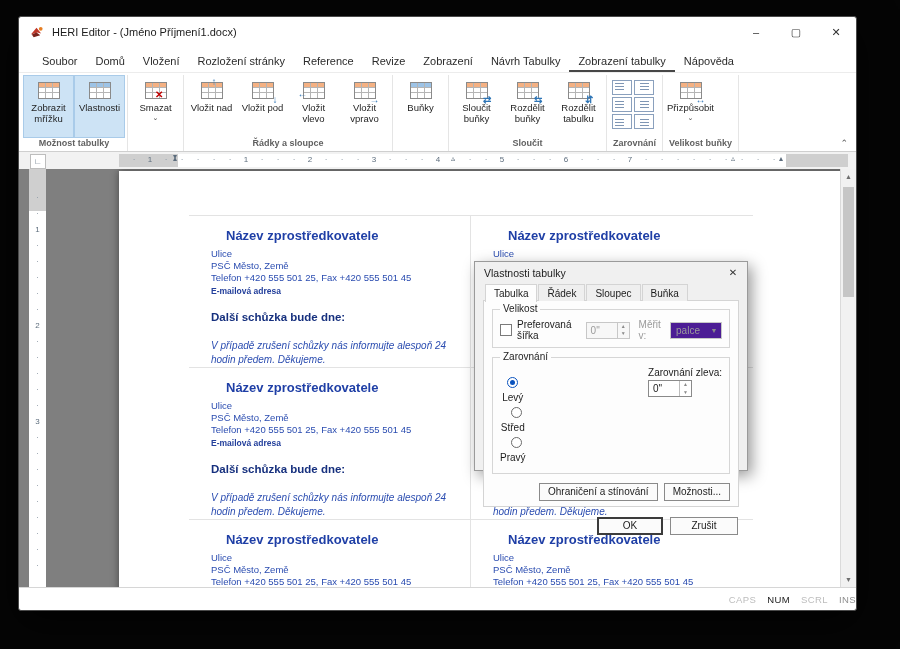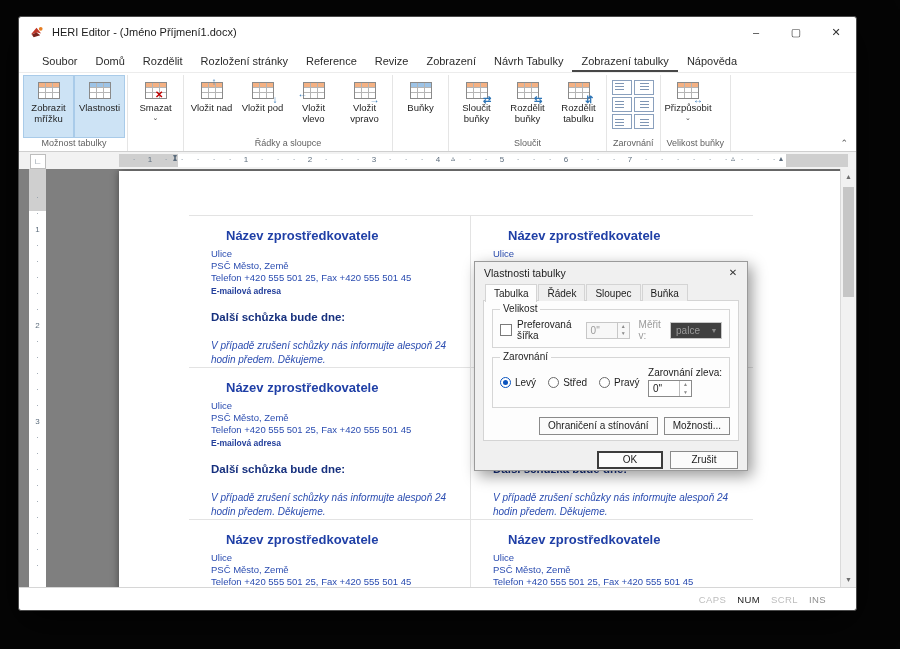--- a/index.html
+++ b/index.html
@@ -17,21 +17,21 @@
 
   
   .tabbar{flex:0 0 25px;display:flex;align-items:flex-end;padding-left:14px;font-size:11px;color:#2b2b2b;border-bottom:1px solid #ececec;}
   .tab{padding:4px 9px 5px;white-space:nowrap;}
   .tab.active{box-shadow:inset 0 -2px 0 #474747;}
 
   
   .ribbon{flex:0 0 76px;display:flex;align-items:stretch;padding:2px 2px 0 2px;border-bottom:1px solid #cfcfcf;position:relative;}
   .rgroup{display:flex;flex-direction:column;padding:0 2px;border-right:1px solid #e5e5e5;}
   .rgroup-buttons{flex:1;display:flex;align-items:stretch;}
-  .rgroup-label{flex:0 0 13px;font-size:9px;color:#616161;text-align:center;white-space:nowrap;padding:0 4px;}
+  .rgroup-label{flex:0 0 13px;font-size:9px;color:#616161;text-align:center;white-space:nowrap;padding:0 4px;font-weight:bold;}
   .rbtn{width:47px;display:flex;flex-direction:column;align-items:center;gap:2px;padding:5px 1px 1px;
         font-size:9.5px;color:#1f1f1f;text-align:center;line-height:1.12;border:1px solid transparent;}
   .rbtn.hl{background:#cde3f5;border-color:#a9cbe9;}
   .caret{font-size:7px;color:#444;line-height:.7;}
   .ticon{position:relative;width:24px;height:20px;display:block;flex:0 0 20px;}
   .tbl{position:absolute;left:1px;top:1px;width:20px;height:15px;border:1px solid #8a8a8a;background:
        linear-gradient(to right,transparent 0 6px,#b5b5b5 6px 7px,transparent 7px 13px,#b5b5b5 13px 14px,transparent 14px),
        linear-gradient(to bottom,#f4b183 0 4px,#b5b5b5 4px 5px,transparent 5px 9px,#b5b5b5 9px 10px,transparent 10px),#fff;}
   .tbl.blue{background:
        linear-gradient(to right,transparent 0 6px,#b5b5b5 6px 7px,transparent 7px 13px,#b5b5b5 13px 14px,transparent 14px),
@@ -94,38 +94,38 @@
   .grp{border:1px solid #d6d6d6;position:relative;padding:9px 7px 6px;margin-bottom:9px;}
   .grp-label{position:absolute;top:-7px;left:7px;background:#fdfdfd;padding:0 3px;font-size:10px;}
   .row{display:flex;align-items:center;gap:5px;}
   .chk{width:10px;height:10px;border:1px solid #7a7a7a;background:#fff;flex:0 0 10px;}
   .dis{color:#9b9b9b;}
   .spin{display:flex;align-items:stretch;border:1px solid #c7c7c7;background:#f7f7f7;height:17px;box-sizing:border-box;}
   .spin .val{width:26px;display:flex;align-items:center;padding-left:4px;font-size:10px;color:#9b9b9b;}
   .spin .arr{width:11px;border-left:1px solid #c7c7c7;display:flex;flex-direction:column;}
   .spin .arr span{flex:1;display:flex;align-items:center;justify-content:center;font-size:5px;color:#8a8a8a;line-height:1;}
   .spin.en{border-color:#8a8a8a;background:#fff;} .spin.en .val{color:#222;} .spin.en .arr{border-color:#bdbdbd;}
-  .combo{display:flex;align-items:center;border:1px solid #c7c7c7;background:#404040;height:17px;box-sizing:border-box;width:64px;}
+  .combo{display:flex;align-items:center;border:1px solid #c7c7c7;background:#4c1d95;height:17px;box-sizing:border-box;width:64px;}
   .combo .val{flex:1;padding-left:5px;font-size:10px;color:#9b9b9b;}
   .combo .ca{width:14px;text-align:center;font-size:7px;color:#8a8a8a;}
   .radio{width:11px;height:11px;border:1px solid #6a6a6a;border-radius:50%;background:#fff;position:relative;flex:0 0 11px;box-sizing:border-box;}
   .radio.sel{border:1px solid #0a53be;}
   .radio.sel::after{content:'';position:absolute;inset:2px;background:#0a53be;border-radius:50%;}
   .alab{font-size:10px;}
   .aright{margin-left:auto;display:flex;flex-direction:column;gap:2px;align-items:flex-start;}
   .aright .cap{font-size:10px;}
   .dlg-btnrow{display:flex;justify-content:flex-end;gap:6px;margin-top:auto;}
   .dbtn{border:1px solid #8a8a8a;background:#fbfbfb;padding:2px 8px 3px;font-size:10px;color:#1c1c1c;white-space:nowrap;}
   .dlg-footer{flex:0 0 29px;display:flex;justify-content:flex-end;align-items:center;gap:7px;padding:0 9px;}
   .dbtn.ok{width:62px;text-align:center;border:2px solid #3c3c3c;padding:1px 0 2px;}
   .dbtn.cancel{width:50px;text-align:center;}
 
   
   .statusbar{flex:0 0 22px;border-top:1px solid #d6d6d6;display:flex;align-items:center;justify-content:flex-end;
-             gap:11px;padding-right:30px;font-size:9.5px;color:#bdbdbd;letter-spacing:.4px;}
+             gap:11px;font-size:9.5px;color:#bdbdbd;letter-spacing:.4px;}
   .statusbar .active{color:#1a1a1a;}
   .statusbar .mid{color:#8f8f8f;}
 </style>
 </head>
 <body>
 
 <div class="window">
 
   <div class="titlebar">
     <svg class="app-icon" viewBox="0 0 16 16">
@@ -143,21 +143,21 @@
         </div>
       <div class="win-btn">
           <span>✕</span>
         </div>
     </div>
   </div>
 
   <div class="tabbar">
     <div class="tab">Soubor</div>
     <div class="tab">Domů</div>
-    <div class="tab">Rozdělit</div>
+    <div class="tab">Vložení</div>
     <div class="tab">Rozložení stránky</div>
     <div class="tab">Reference</div>
     <div class="tab">Revize</div>
     <div class="tab">Zobrazení</div>
     <div class="tab">Návrh Tabulky</div>
     <div class="tab active">Zobrazení tabulky</div>
     <div class="tab">Nápověda</div>
   </div>
 
   <div class="ribbon">
@@ -483,21 +483,21 @@
               <span class="combo">
                 <span class="val">palce</span>
                 <span class="ca">▼</span>
               </span>
             </div>
           </div>
 
           <div class="grp" style="padding-bottom:10px;">
             <span class="grp-label">Zarovnání</span>
             <div class="row" style="align-items:flex-start;">
-              <div class="row" style="gap:4px;margin-top:10px;">
+              <div class="row" style="gap:4px;margin-top:10px;flex-direction:column;">
                 <span class="radio sel"></span>
                 <span class="alab">Levý</span>
                 <span class="radio" style="margin-left:8px;"></span>
                 <span class="alab">Střed</span>
                 <span class="radio" style="margin-left:8px;"></span>
                 <span class="alab">Pravý</span>
               </div>
               <div class="aright">
                 <span class="cap">Zarovnání zleva:</span>
                 <span class="spin en">

